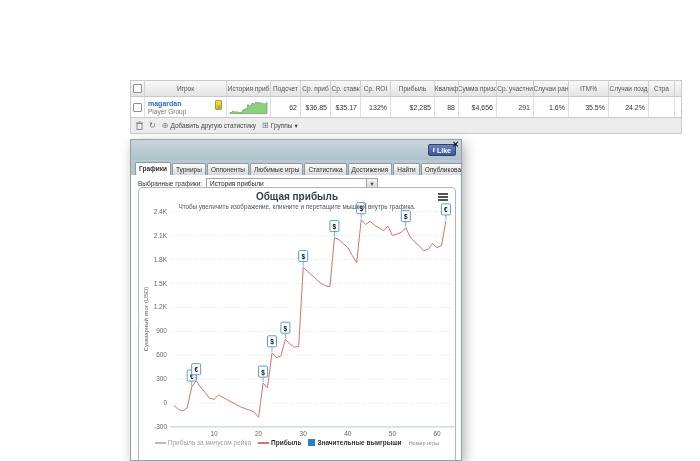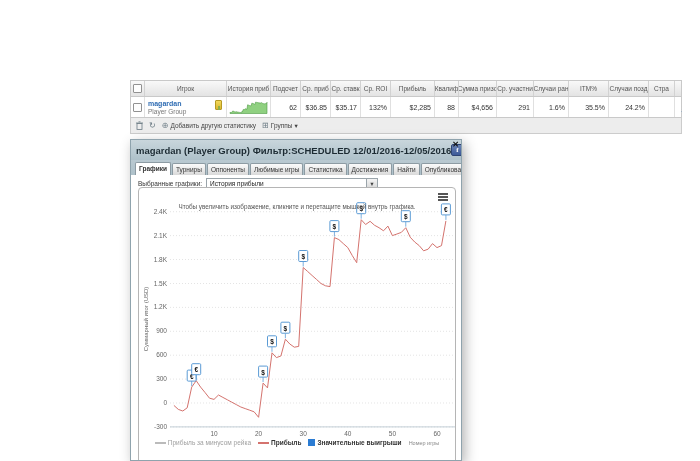--- a/index.html
+++ b/index.html
@@ -141,21 +141,20 @@
     <span class="tool-item">
       <span class="ticon">⊞</span>
       <span>Группы</span>
       <span>▾</span>
     </span>
   </div>
 </div>
 
 <div class="popup">
   <div class="titlebar">
-    <span class="popup-title">magardan (Player Group) Фильтр:SCHEDULED 12/01/2016-12/05/2016</span>
     <span class="fb-like">
       <span class="fb-btn">
         <span style="font-family:'Liberation Serif',serif;">f</span>
         <span>Like</span>
       </span>
 
     </span>
   </div>
   <div class="popup-close">✕</div>
 
@@ -233,20 +232,21 @@
         <line x1="222.18" x2="222.18" y1="30.690000000000026" y2="25.690000000000026" stroke="#5b9bd5" stroke-width="0.8"></line>
         <rect x="217.7" y="14.7" width="9" height="11" rx="1" fill="#fff" stroke="#5b9bd5" stroke-width="1"></rect>
         <text x="222.2" y="23.2" text-anchor="middle" font-size="6.5" font-weight="bold" fill="#111">$</text>
         <line x1="266.78" x2="266.78" y1="38.660000000000025" y2="33.660000000000025" stroke="#5b9bd5" stroke-width="0.8"></line>
         <rect x="262.3" y="22.7" width="9" height="11" rx="1" fill="#fff" stroke="#5b9bd5" stroke-width="1"></rect>
         <text x="266.8" y="31.2" text-anchor="middle" font-size="6.5" font-weight="bold" fill="#111">$</text>
         <line x1="306.91999999999996" x2="306.91999999999996" y1="31.885500000000008" y2="26.885500000000008" stroke="#5b9bd5" stroke-width="0.8"></line>
         <rect x="302.4" y="15.9" width="9" height="11" rx="1" fill="#fff" stroke="#5b9bd5" stroke-width="1"></rect>
         <text x="306.9" y="24.4" text-anchor="middle" font-size="6.5" font-weight="bold" fill="#111">€</text>
       </svg>
+    <div class="chart-title">Общая прибыль</div>
     <div class="chart-sub">Чтобы увеличить изображение, кликните и перетащите мышкой внутрь графика.</div>
     <div class="burger">
         <div></div>
         <div></div>
         <div></div>
       </div>
     <div class="legend">
       <span class="leg-item disabled">
         <span class="leg-line" id="legline0" style="background: rgb(187, 187, 187);"></span>
         <span class="leg-label">Прибыль за минусом рейка</span>

